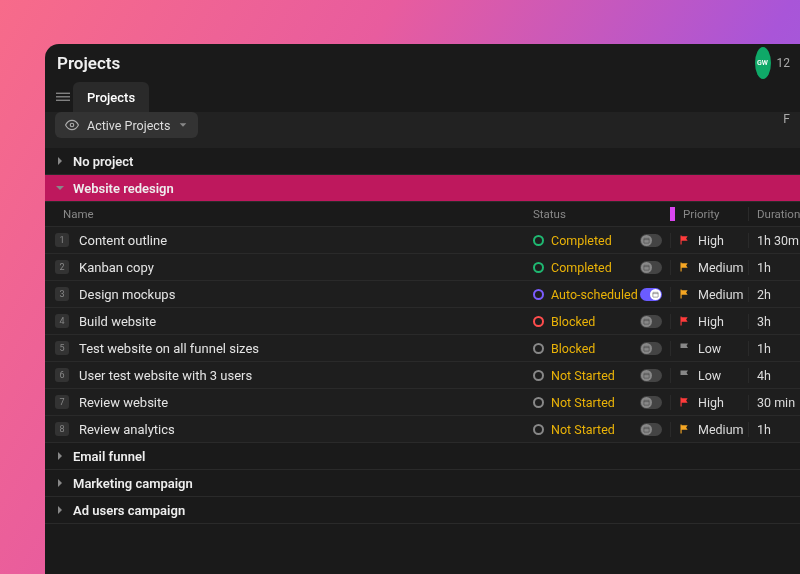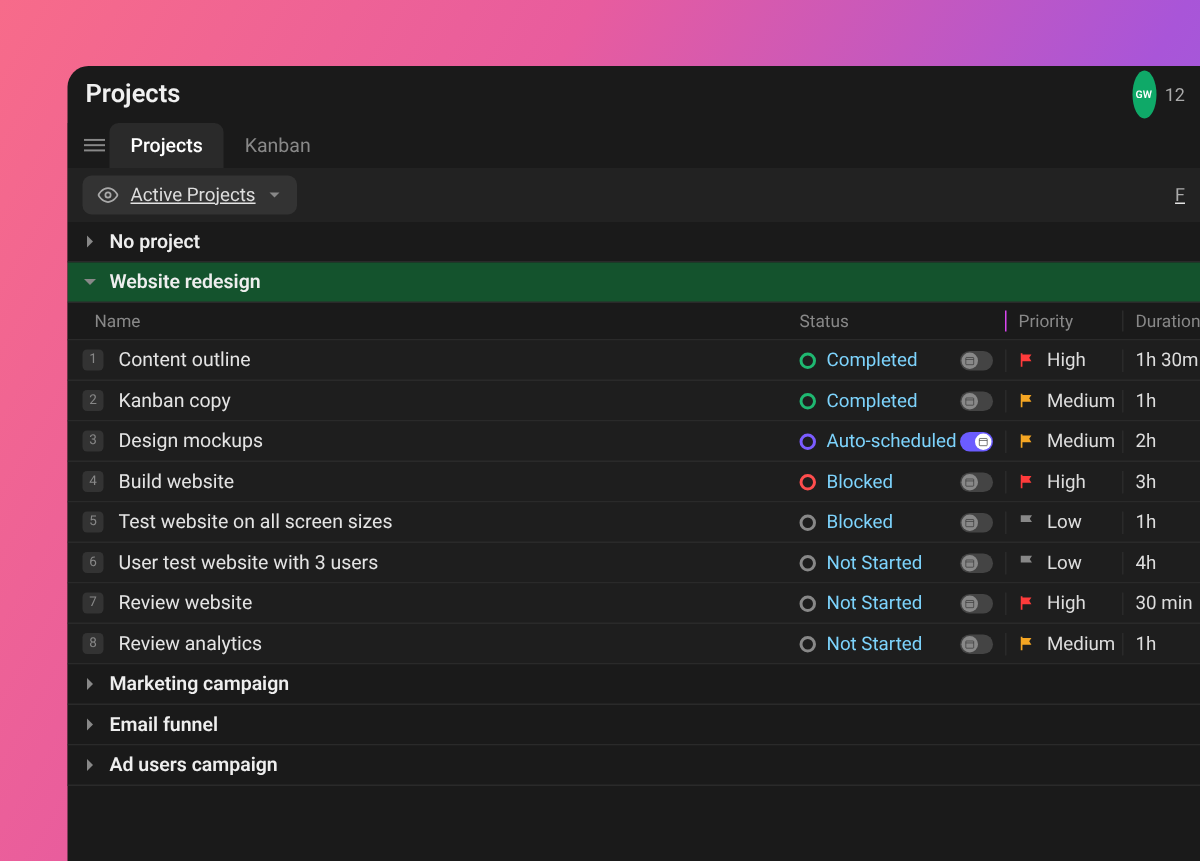--- a/index.html
+++ b/index.html
@@ -30,62 +30,61 @@
   height: 30px; display: flex; align-items: center; background: #1a1a1a;
 }
 .hamburger { width: 28px; display:flex; align-items:center; justify-content:center; color:#888; cursor:pointer; padding-left:8px;}
 .hamburger svg { width:14px; height:14px; }
 .tab {
   padding: 0 14px; height: 30px; display:flex; align-items:center;
   font-size: 13px; color: #888; cursor: pointer;
 }
 .tab.active { background: #2a2a2a; color: #fff; font-weight: 500; border-radius: 6px 6px 0 0;}
 .toolbar {
-  height: 36px; background: #222; display:flex; align-items:center; justify-content:space-between;
+  height: 36px; background: #222; display:flex; align-items:flex-start; justify-content:space-between;
   padding: 0 10px;
-  text-decoration: underline;
 }
 .viewselect {
   background: #333; height: 26px; border-radius: 6px; display:flex; align-items:center;
   padding: 0 10px; gap: 8px; cursor:pointer;
 }
 .viewselect .eye { color:#aaa; display:flex;}
 .viewselect .lbl { font-size:12.5px; color:#ddd;}
 .viewselect .chev { color:#888; display:flex;}
 .toolright { font-size:12px; color:#aaa; }
 .row {
   height: 27px; display:flex; align-items:center; padding-left: 10px;
   border-bottom: 1px solid #2a2a2a; cursor:pointer;
 }
-.row.group { background:#14532d;}
+.row.group { background:#be185d;}
 .row.group.dark { background:#1a1a1a;}
 .groupicon { width:18px; display:flex; color:#888;}
 .groupicon svg{width:10px;height:10px;}
 .groupname { font-size:13px; font-weight:600; color:#eee;text-align:center;}
 .header-row {
   height:25px; display:flex; align-items:center; background:#1a1a1a;
   font-size:11.5px; color:#888; border-bottom:1px solid #2a2a2a;
 }
 .col-name{flex:0 0 480px; padding-left:18px;}
 .col-status{flex:0 0 145px; padding-left:8px;}
-.col-priority{flex:0 0 78px; padding-left:8px; border-left:1px solid #d946ef;}
+.col-priority{flex:0 0 78px; padding-left:8px; border-left:5px solid #d946ef;}
 .col-duration{flex:1; padding-left:8px; border-left:1px solid #2a2a2a;}
 .task-row{
   height:27px; display:flex; align-items:center; border-bottom:1px solid #2a2a2a;
   font-size:13px; background:#1e1e1e;
 }
 .tname{flex:0 0 480px; display:flex; align-items:center; gap:10px; padding-left:10px;}
 .tnum{width:14px; height:14px; border-radius:3px; background:#333; color:#888; font-size:9px; display:flex;align-items:center;justify-content:center;}
 .tstatus{flex:0 0 145px; display:flex; align-items:center; padding-left:8px; gap:7px; position:relative;}
 .sticon{width:11px;height:11px;border-radius:50%;}
 .sticon.completed{border:2px solid #1fb871;}
 .sticon.auto{border:2px solid #7b5cff;}
 .sticon.blocked{border:2px solid #ff4d4d;}
 .sticon.notstarted{border:2px solid #888;}
-.slabel{font-size:12.5px; color:#7dd3fc;}
+.slabel{font-size:12.5px; color:#eab308;}
 .toggle{width:22px;height:13px;border-radius:7px;background:#444;position:absolute;right:8px;display:flex;align-items:center;padding:0 1px;}
 .toggle .knob{width:11px;height:11px;border-radius:50%;background:#888;display:flex;align-items:center;justify-content:center;}
 .toggle .knob svg{width:7px;height:7px;color:#333;}
 .toggle.on{background:#6b5cff;justify-content:flex-end;}
 .toggle.on .knob{background:#fff;}
 .tpriority{flex:0 0 78px;display:flex;align-items:center;gap:7px;padding-left:8px;border-left:1px solid #2a2a2a;}
 .flag{display:flex;}
 .flag svg{width:12px;height:12px;}
 .flag.high{color:#ff3b3b;}
 .flag.medium{color:#f5a623;}
@@ -109,21 +108,20 @@
   <div class="tabbar">
     <div class="hamburger">
       <svg viewBox="0 0 16 16" fill="currentColor">
           <rect y="3" width="16" height="1.5"></rect>
           <rect y="7" width="16" height="1.5"></rect>
           <rect y="11" width="16" height="1.5"></rect>
         </svg>
     </div>
     <div id="tabs" style="display: flex;">
         <div class="tab active">Projects</div>
-        <div class="tab">Kanban</div>
       </div>
   </div>
 
   <div class="toolbar">
     <div class="viewselect">
       <span class="eye">
           <svg width="14" height="14" viewBox="0 0 24 24" fill="none" stroke="currentColor" stroke-width="2">
             <path d="M1 12s4-8 11-8 11 8 11 8-4 8-11 8-11-8-11-8z"></path>
             <circle cx="12" cy="12" r="3"></circle>
           </svg>
@@ -265,21 +263,21 @@
               <path d="M2 2v12h1.5V9h8l-2-3 2-3H3.5V2z"></path>
             </svg>
           </span>
           <span class="plabel">High</span>
         </div>
         <div class="tduration">3h</div>
       </div>
       <div class="task-row">
         <div class="tname">
           <span class="tnum">5</span>
-          <span>Test website on all screen sizes</span>
+          <span>Test website on all funnel sizes</span>
         </div>
         <div class="tstatus">
           <span class="sticon notstarted"></span>
           <span class="slabel">Blocked</span>
           <span class="toggle">
             <span class="knob">
               <svg viewBox="0 0 16 16" fill="currentColor">
                 <rect x="2" y="3" width="12" height="11" rx="1" fill="none" stroke="currentColor"></rect>
                 <line x1="2" y1="6" x2="14" y2="6" stroke="currentColor"></line>
               </svg>
@@ -376,29 +374,29 @@
           <span class="plabel">Medium</span>
         </div>
         <div class="tduration">1h</div>
       </div>
       <div class="row group dark">
         <span class="groupicon">
           <svg viewBox="0 0 10 10" fill="currentColor">
             <path d="M3 1l4 4-4 4z"></path>
           </svg>
         </span>
-        <span class="groupname">Marketing campaign</span>
+        <span class="groupname">Email funnel</span>
       </div>
       <div class="row group dark">
         <span class="groupicon">
           <svg viewBox="0 0 10 10" fill="currentColor">
             <path d="M3 1l4 4-4 4z"></path>
           </svg>
         </span>
-        <span class="groupname">Email funnel</span>
+        <span class="groupname">Marketing campaign</span>
       </div>
       <div class="row group dark">
         <span class="groupicon">
           <svg viewBox="0 0 10 10" fill="currentColor">
             <path d="M3 1l4 4-4 4z"></path>
           </svg>
         </span>
         <span class="groupname">Ad users campaign</span>
       </div>
     </div>

